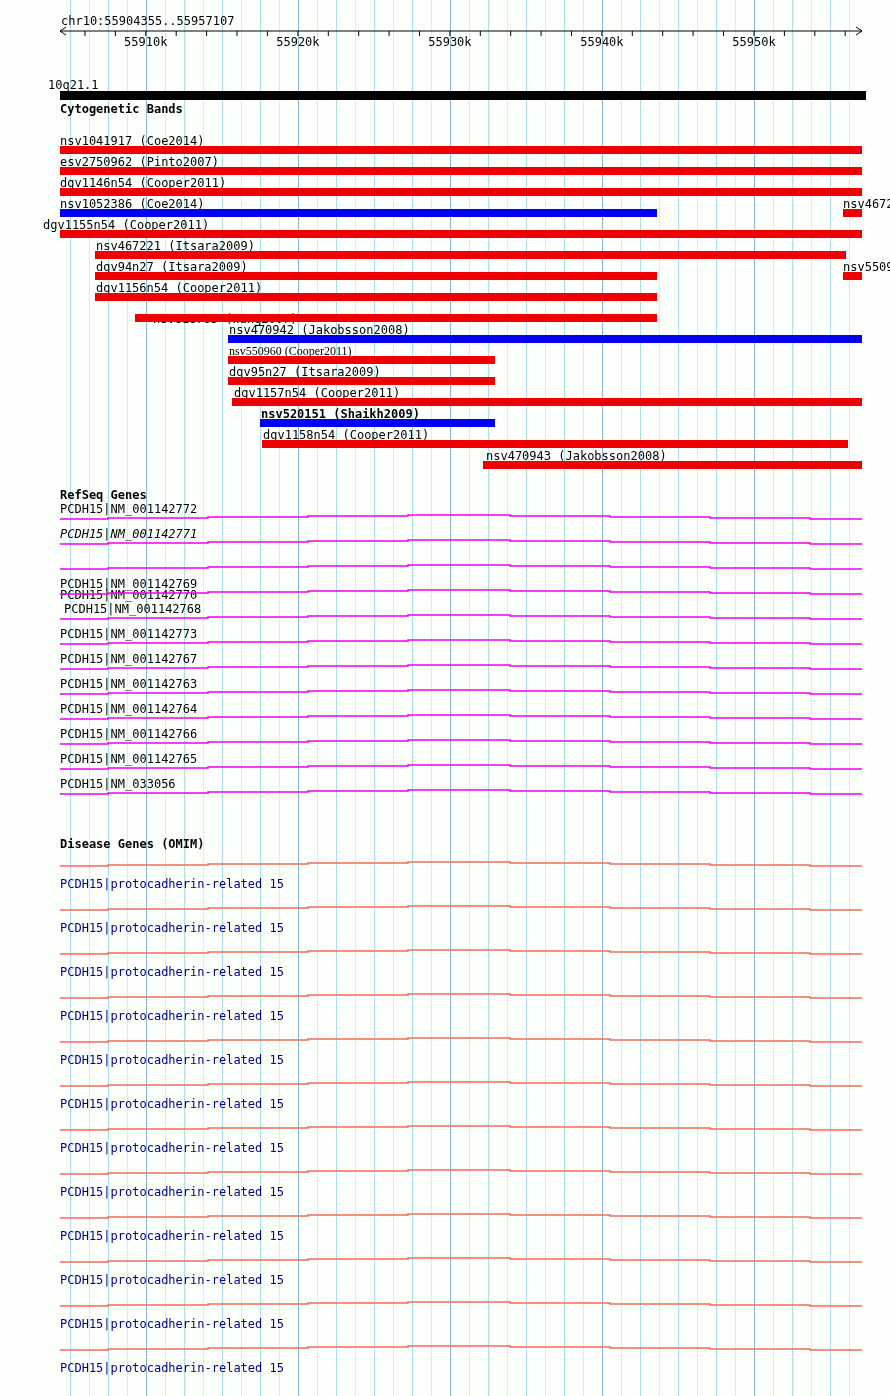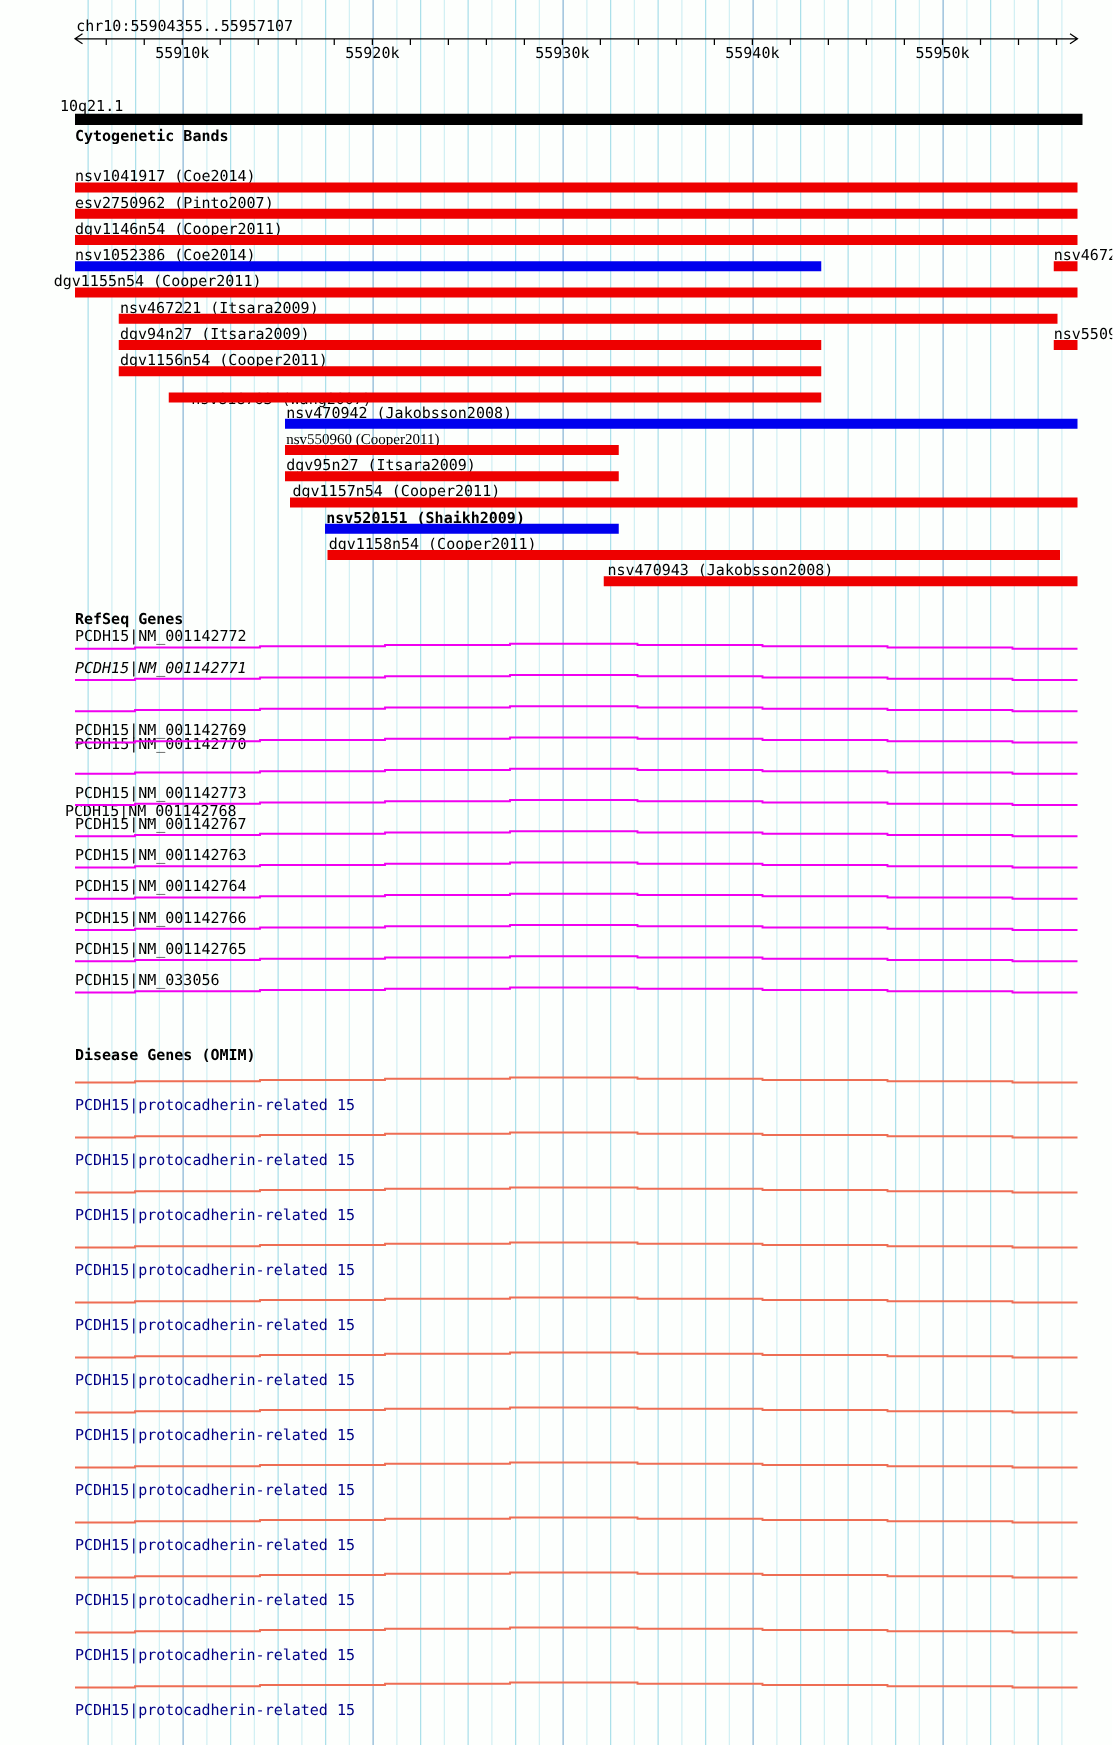--- a/index.html
+++ b/index.html
@@ -133,21 +133,21 @@
         <path d="M0 7 H48 V6 H148 V5 H248 V4 H348 V3 H450 V4 H550 V5 H650 V6 H750 V7 H802" stroke="#f000f0" fill="none" stroke-width="1.5"></path>
       </svg>
       <div class="txt" style="left: 60px; top: 553px; margin-top: 36px;">PCDH15|NM_001142770</div>
       <svg width="802" height="9" viewBox="0 0 802 9" style="left: 60px; top: 562px;">
         <path d="M0 7 H48 V6 H148 V5 H248 V4 H348 V3 H450 V4 H550 V5 H650 V6 H750 V7 H802" stroke="#f000f0" fill="none" stroke-width="1.5"></path>
       </svg>
       <div class="txt" style="left: 60px; top: 578px;">PCDH15|NM_001142769</div>
       <svg width="802" height="9" viewBox="0 0 802 9" style="left: 60px; top: 587px;">
         <path d="M0 7 H48 V6 H148 V5 H248 V4 H348 V3 H450 V4 H550 V5 H650 V6 H750 V7 H802" stroke="#f000f0" fill="none" stroke-width="1.5"></path>
       </svg>
-      <div class="txt" style="left: 52px; top: 603px; margin-top: 40px;">PCDH15|NM_001142768</div>
+      <div class="txt" style="left: 64px; top: 603px;">PCDH15|NM_001142768</div>
       <svg width="802" height="9" viewBox="0 0 802 9" style="left: 60px; top: 612px;">
         <path d="M0 7 H48 V6 H148 V5 H248 V4 H348 V3 H450 V4 H550 V5 H650 V6 H750 V7 H802" stroke="#f000f0" fill="none" stroke-width="1.5"></path>
       </svg>
       <div class="txt" style="left: 60px; top: 628px;">PCDH15|NM_001142773</div>
       <svg width="802" height="9" viewBox="0 0 802 9" style="left: 60px; top: 637px;">
         <path d="M0 7 H48 V6 H148 V5 H248 V4 H348 V3 H450 V4 H550 V5 H650 V6 H750 V7 H802" stroke="#f000f0" fill="none" stroke-width="1.5"></path>
       </svg>
       <div class="txt" style="left: 60px; top: 653px;">PCDH15|NM_001142767</div>
       <svg width="802" height="9" viewBox="0 0 802 9" style="left: 60px; top: 662px;">
         <path d="M0 7 H48 V6 H148 V5 H248 V4 H348 V3 H450 V4 H550 V5 H650 V6 H750 V7 H802" stroke="#f000f0" fill="none" stroke-width="1.5"></path>

